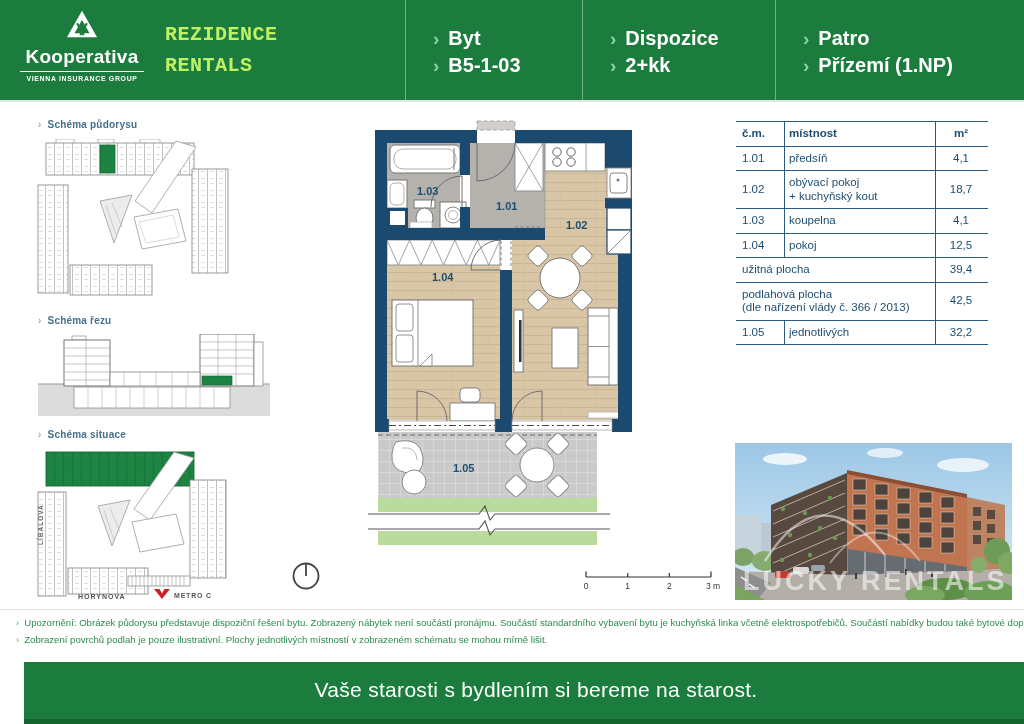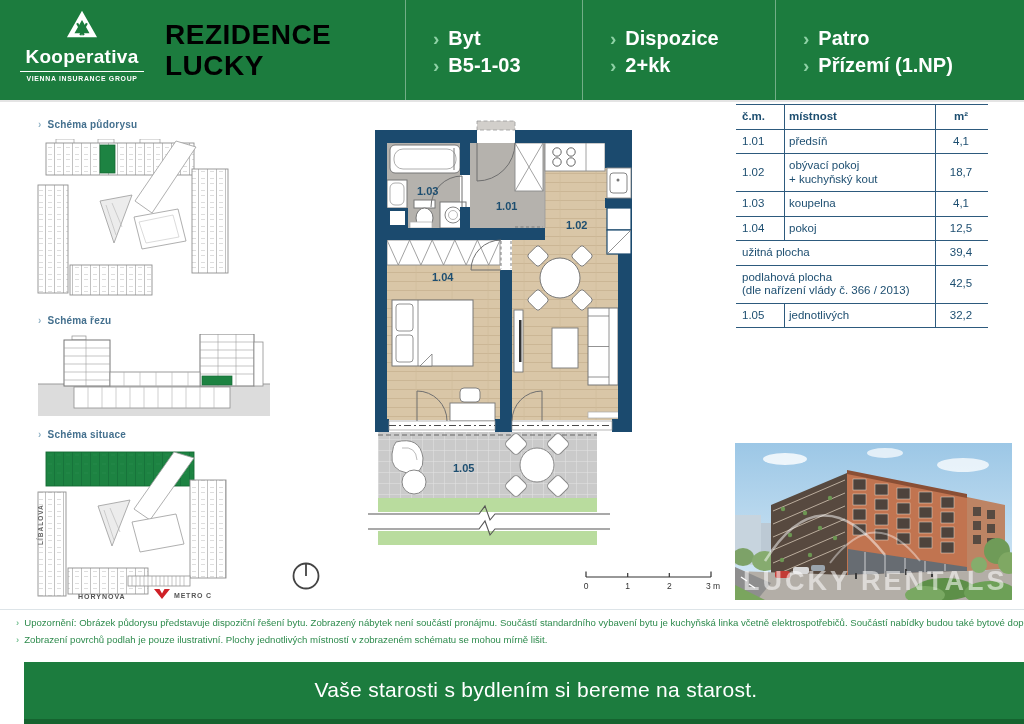--- a/index.html
+++ b/index.html
@@ -7,31 +7,31 @@
     position:relative; width:1024px; height:724px; overflow:hidden;
     font-family:"Liberation Sans", sans-serif; background:#ffffff;
   }
   
   .header { position:absolute; left:0; top:0; width:1024px; height:100px; background:#1c7c3e; }
   .header-edge { position:absolute; left:0; top:100px; width:1024px; height:2px; background:#d9d9d9; opacity:.7; }
   .logo { position:absolute; left:20px; top:9px; width:124px; text-align:center; color:#fff; }
   .logo-glyph { display:block; margin:0 auto; }
   .logo-brand { font-size:19px; font-weight:bold; letter-spacing:.3px; margin-top:6px; }
   .logo-group { margin-top:3px; border-top:1.5px solid #fff; padding-top:2.5px; font-size:6.9px; font-weight:bold; letter-spacing:.7px; }
-  .proj-title { position:absolute; left:165px; top:19px; color:#000000; font-size:28px; font-weight:800; line-height:31px; letter-spacing:.5px; }
+  .proj-title { position:absolute; left:165px; top:19px; color:#bef264; font-size:20px; font-weight:800; line-height:31px; letter-spacing:.5px;font-family:Liberation Mono, monospace; }
   .hdiv { position:absolute; top:0; width:1px; height:100px; background:rgba(255,255,255,.38); }
   .seg { position:absolute; top:25px; color:#fff; font-size:20px; font-weight:bold; line-height:26px; }
   .seg-row { display:flex; align-items:baseline; }
   .chev { color:#8ed1a5; margin-right:9px; font-weight:bold; font-size:19px; }
   
   .schemlabel { position:absolute; color:#44708e; font-size:10px; font-weight:bold; letter-spacing:.2px; }
   .schemlabel .chev2 { color:#93b4c7; margin-right:6px; font-weight:bold; }
   .schem { position:absolute; }
   
-  .rtable { position:absolute; left:736px; top:104px; width:252px; border-collapse:collapse;
+  .rtable { position:absolute; left:736px; top:121px; width:252px; border-collapse:collapse;
             color:#1d4e70; font-size:11.5px; line-height:13.5px; }
   .rtable td, .rtable th { border-top:1.5px solid #2d5a7d; padding:5px 4px; vertical-align:middle; text-align:left; font-weight:normal; }
   .rtable tr.last td { border-bottom:1.5px solid #2d5a7d; }
   .rtable .bR { border-right:1px solid #2d5a7d; }
   .rtable .c1 { width:38px; padding-left:6px; }
   .rtable .c2 { white-space:pre-line; }
   .rtable .c3 { width:42px; text-align:center; padding-right:6px; }
   .rtable th { font-weight:bold; }
   
   .plan  { position:absolute; left:290px; top:120px; width:430px; height:480px; }
@@ -53,21 +53,21 @@
     <div class="logo">
       <svg class="logo-glyph" width="36" height="31" viewBox="0 0 40 35">
         <path d="M20 2 L37 32 H3 Z M20 12.5 L28.5 27.5 H11.5 Z" fill="#ffffff" fill-rule="evenodd"></path>
         <path d="M14.5 16 L22 29.5 M25.5 16 L18 29.5" stroke="#1c7c3e" stroke-width="2.4"></path>
       </svg>
       <div class="logo-brand">Kooperativa</div>
       <div class="logo-group">VIENNA INSURANCE GROUP</div>
     </div>
     <div class="proj-title">
       <div>REZIDENCE</div>
-      <div>LUCKY</div>
+      <div>RENTALS</div>
     </div>
     <div class="hdiv" style="left:405px"></div>
     <div class="hdiv" style="left:582px"></div>
     <div class="hdiv" style="left:775px"></div>
 
     <div class="seg" style="left:433px">
       <div class="seg-row">
           <span class="chev">›</span>
           <span>Byt</span>
         </div>

